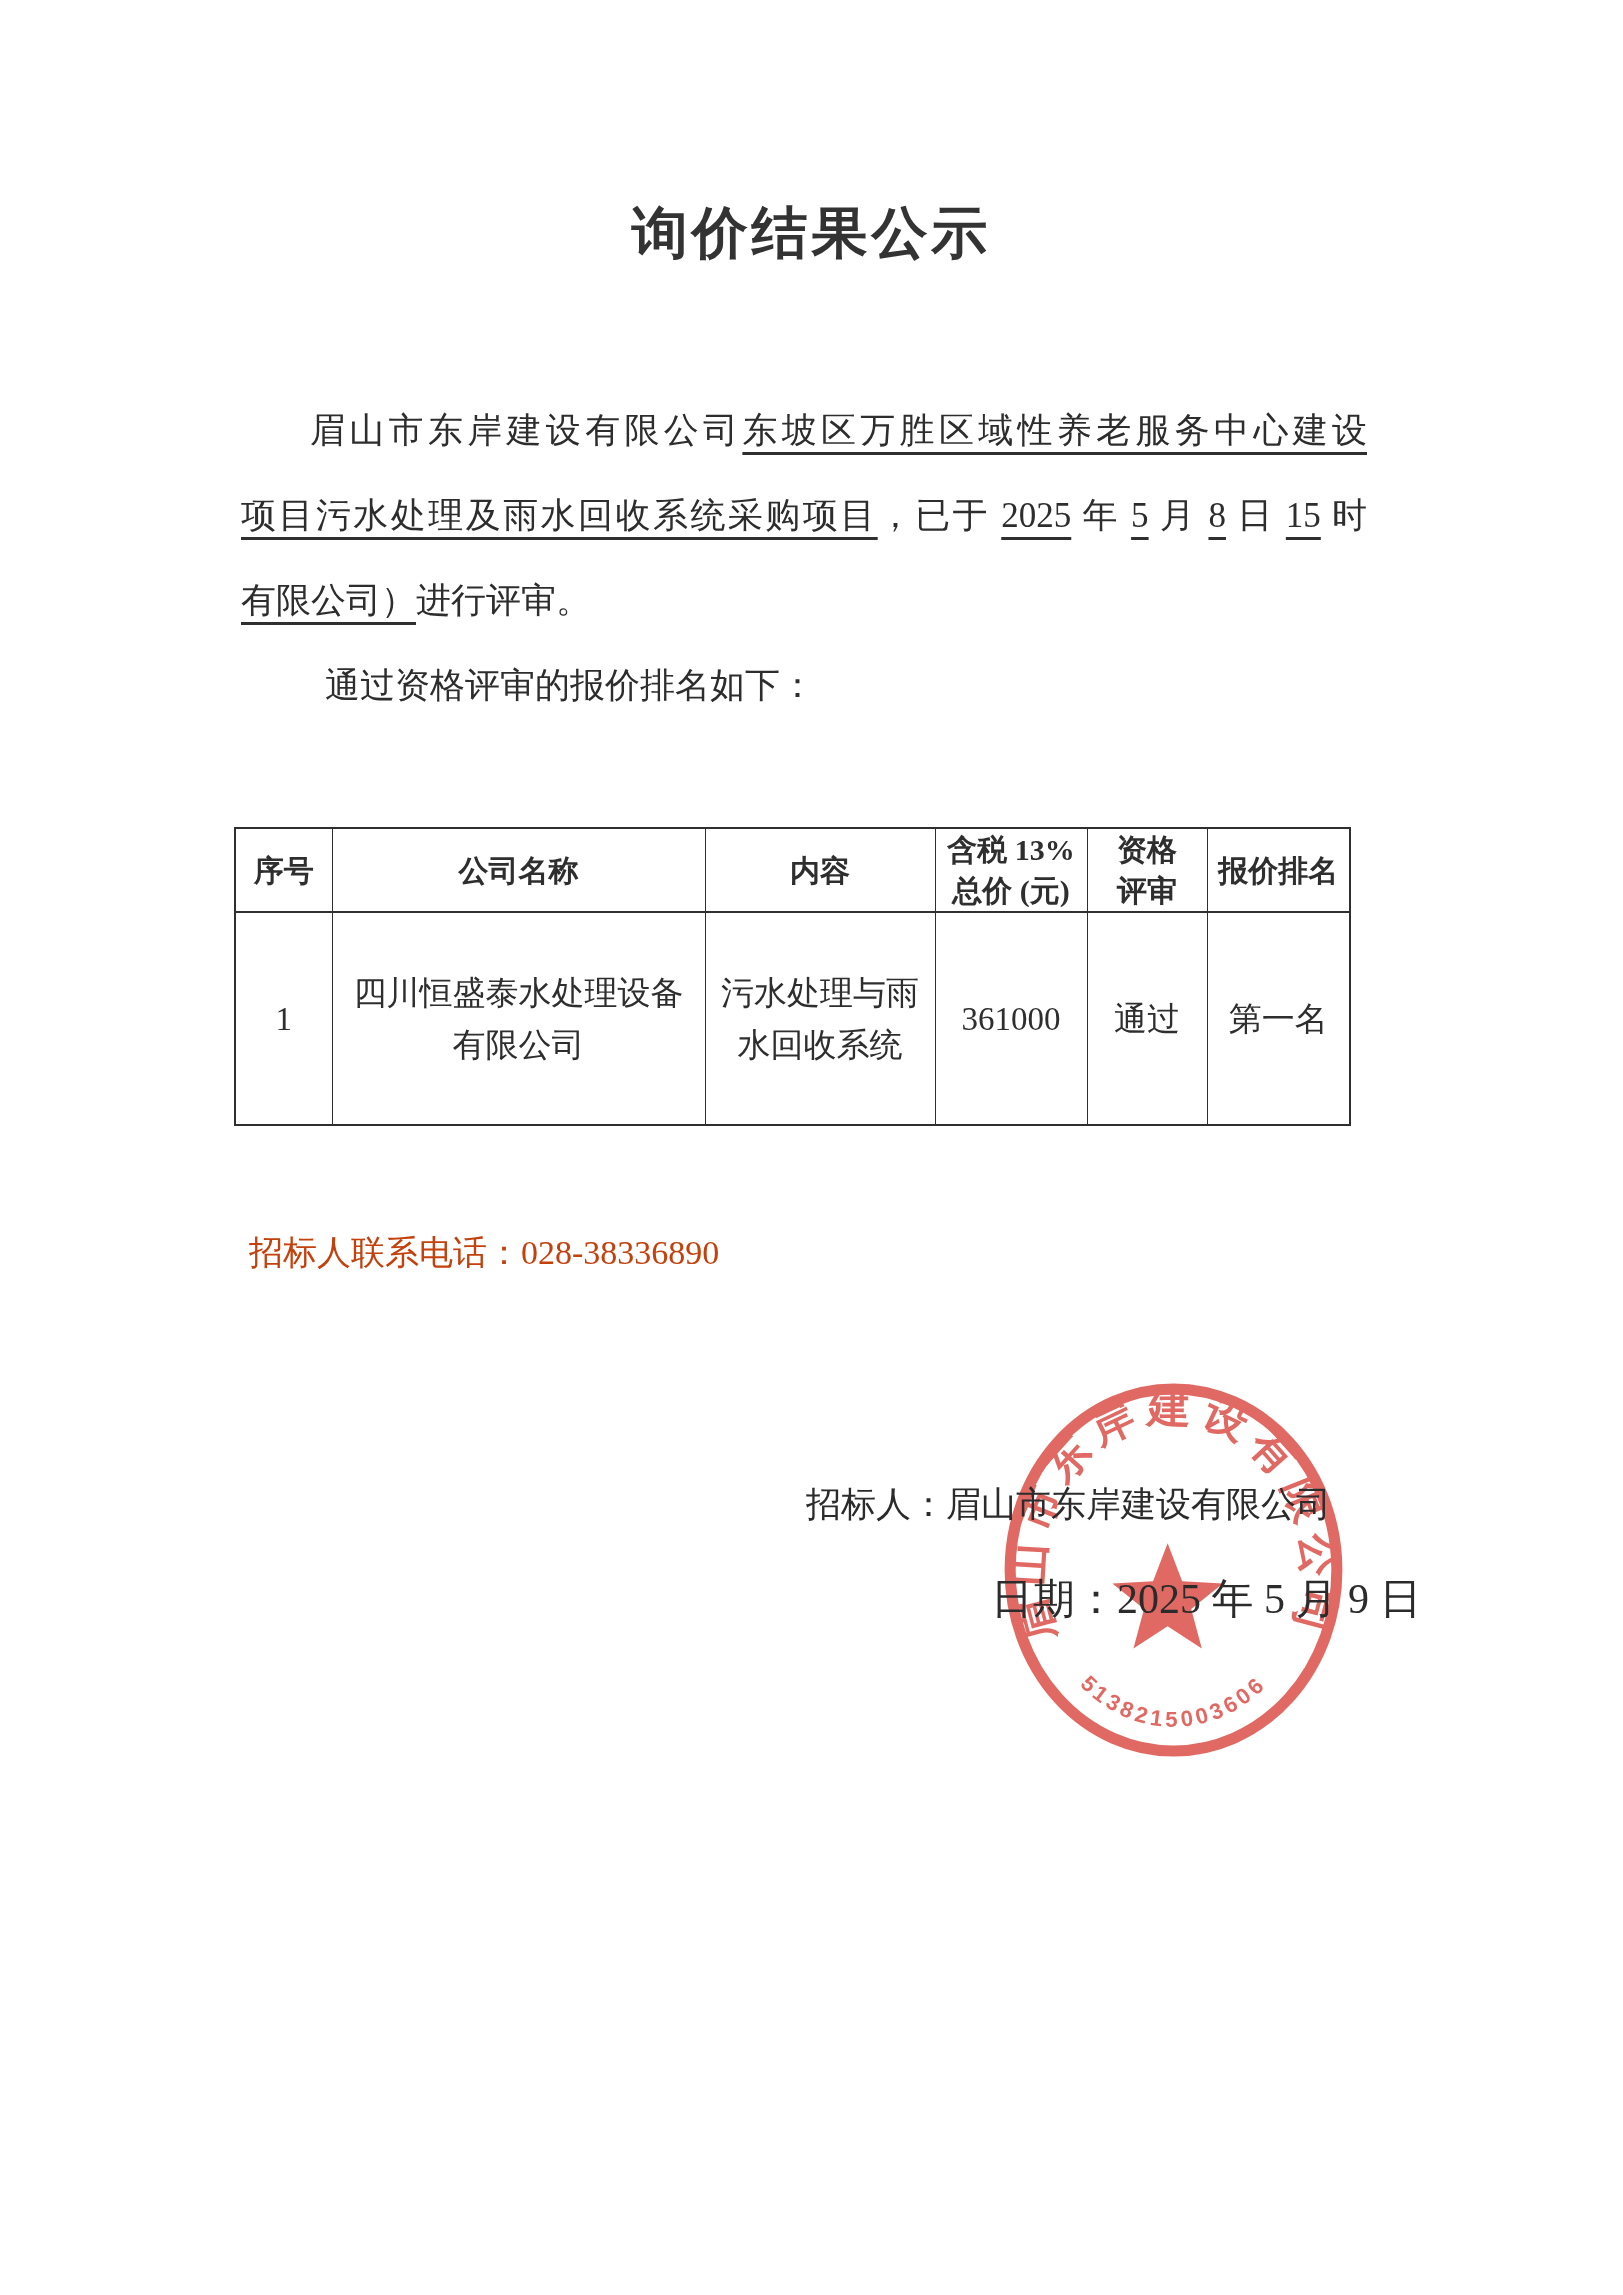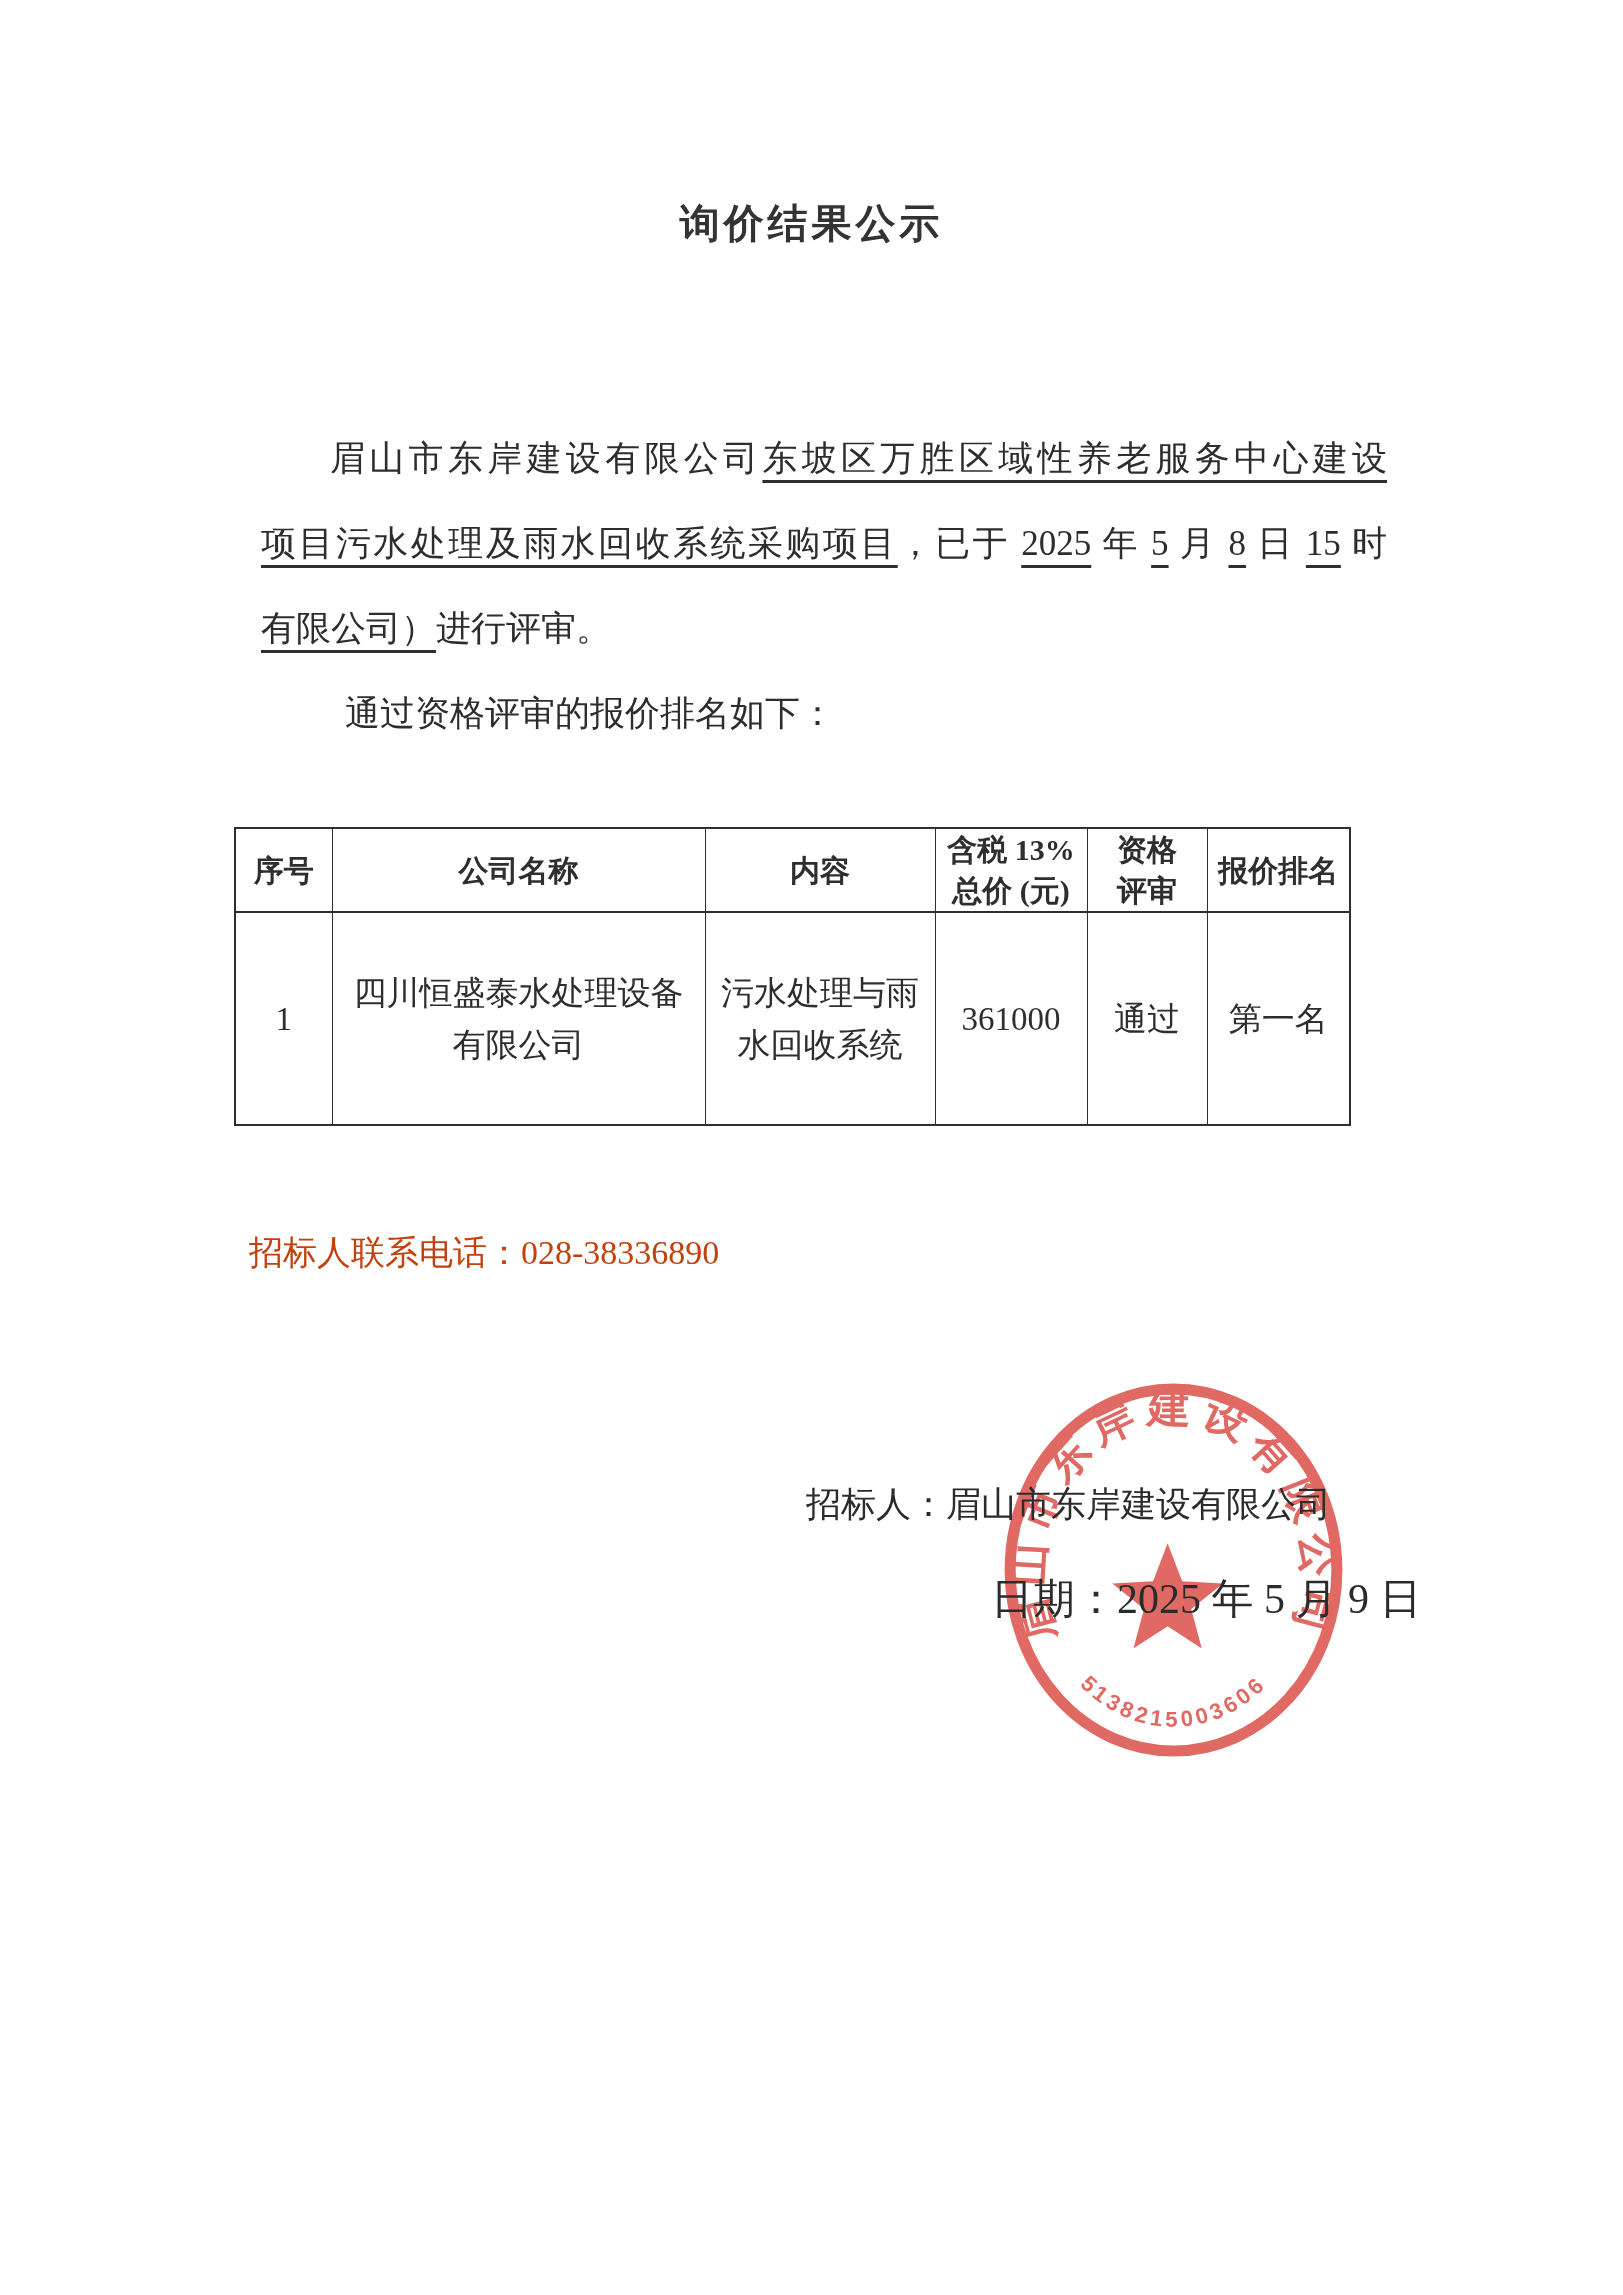--- a/index.html
+++ b/index.html
@@ -7,26 +7,26 @@
     position:relative;
     width:1623px;height:2295px;
     background:#ffffff;
     font-family:"Liberation Serif","DejaVu Serif",serif;
     color:#2b2b2b;
     overflow:hidden;
   }
   .doc-title{
     position:absolute;left:0;top:196px;width:100%;
     text-align:center;
-    font-size:40px;font-weight:bold;letter-spacing:3.9px;
+    font-size:56px;font-weight:bold;letter-spacing:3.9px;
     color:#333333;
   }
   .para{
-    position:absolute;left:241px;top:416px;width:1126px;
-    font-size:35px;line-height:85px;color:#2d2d2d;margin-left:20px;
+    position:absolute;left:241px;top:388px;width:1126px;
+    font-size:35px;line-height:85px;color:#2d2d2d;
   }
   .pline{min-height:85px;}
   .pline.just{text-align:justify;text-align-last:justify;}
   .pline.first{text-indent:69px;}
   .intro{text-indent:84px;}
   .u{
     text-decoration:underline;
     text-decoration-thickness:2.6px;
     text-underline-offset:9.8px;
     text-decoration-skip-ink:none;

